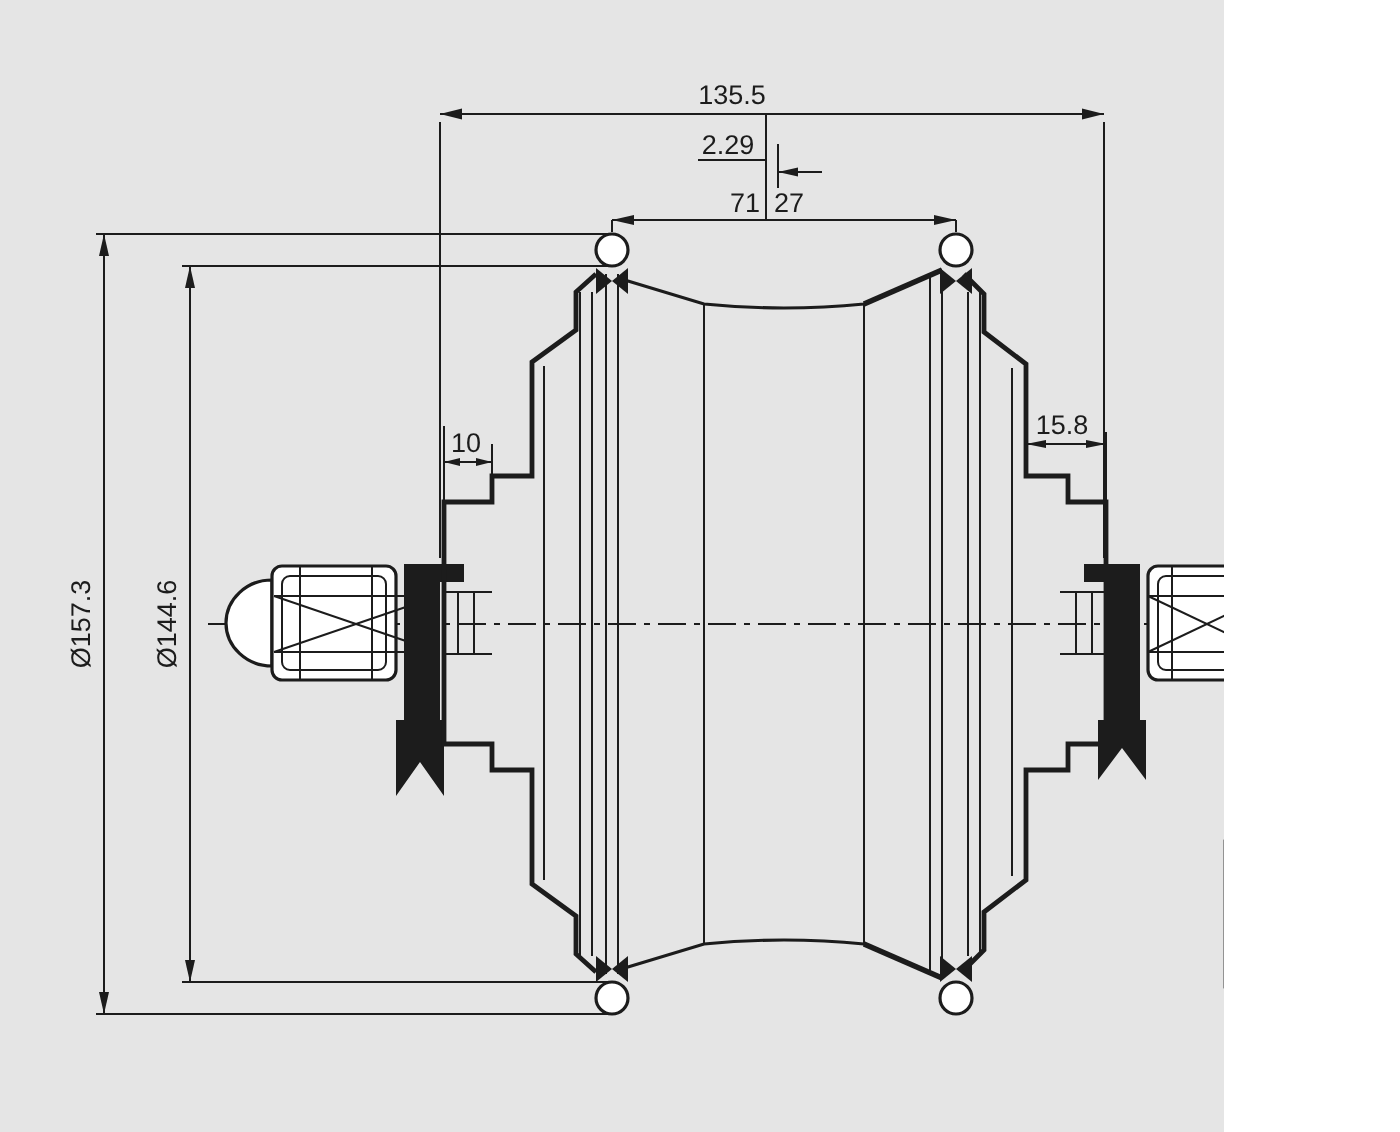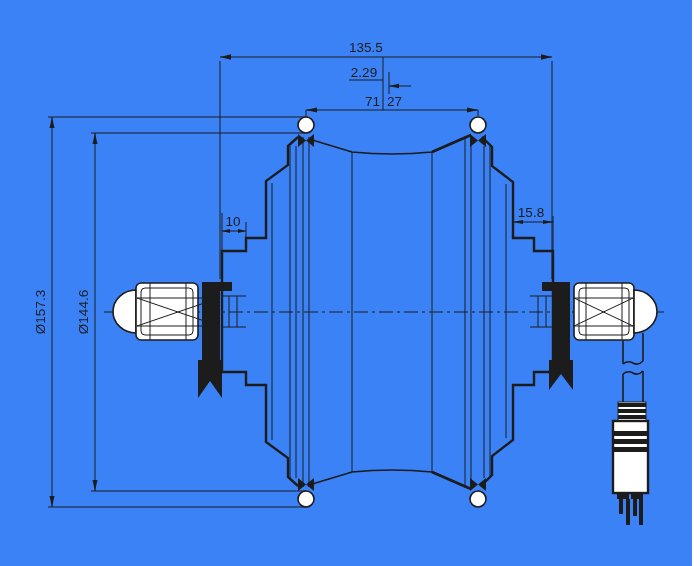--- a/index.html
+++ b/index.html
@@ -1,16 +1,16 @@
 <!DOCTYPE html>
 <html><head>
 <meta charset="utf-8">
 <style>
   html,body{margin:0;padding:0;background:#fff;}
-  .page{width:692px;height:566px;background:#3b82f6;position:relative;overflow:hidden;
+  .page{width:612px;height:566px;background:#e5e5e5;position:relative;overflow:hidden;
         font-family:"Liberation Sans",sans-serif;}
   svg{display:block;}
   text{font-family:"Liberation Sans",sans-serif;font-size:13.5px;fill:#1c1c1c;}
   .thin{stroke:#1c1c1c;stroke-width:1;fill:none;}
   .med{stroke:#1c1c1c;stroke-width:1.6;fill:none;}
   .thick{stroke:#1c1c1c;stroke-width:2.4;fill:none;}
   .xthick{stroke:#1c1c1c;stroke-width:2.8;fill:none;}
   .blk{fill:#1c1c1c;stroke:none;}
   .wfill{fill:#ffffff;}
   .cl{stroke:#1c1c1c;stroke-width:1;fill:none;stroke-dasharray:14 4 3 4;}

